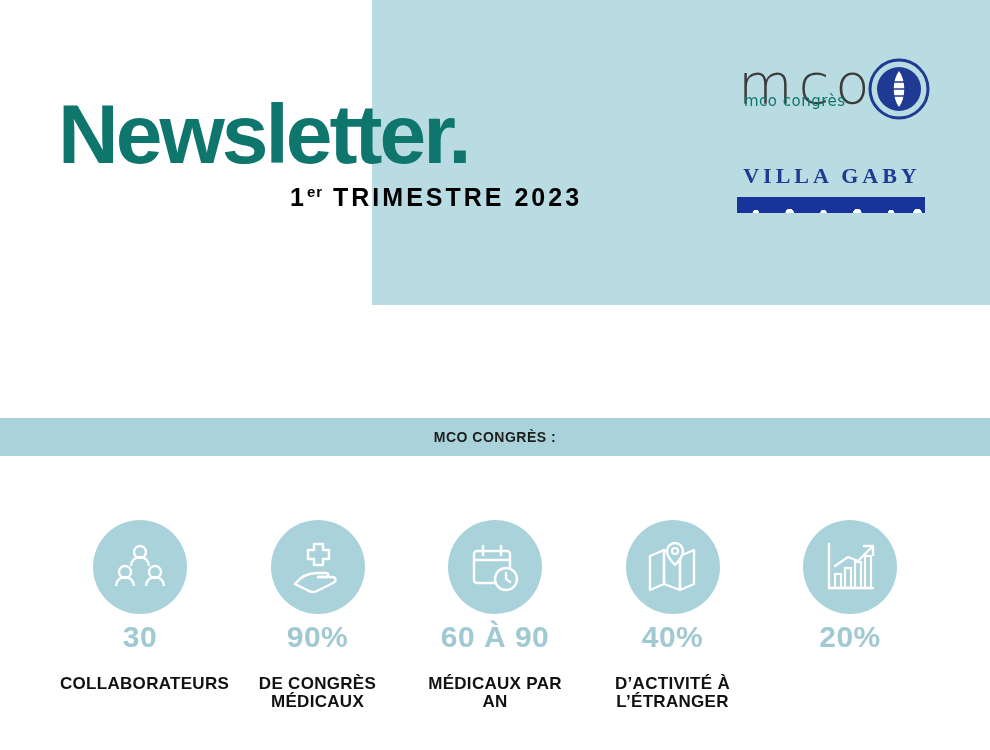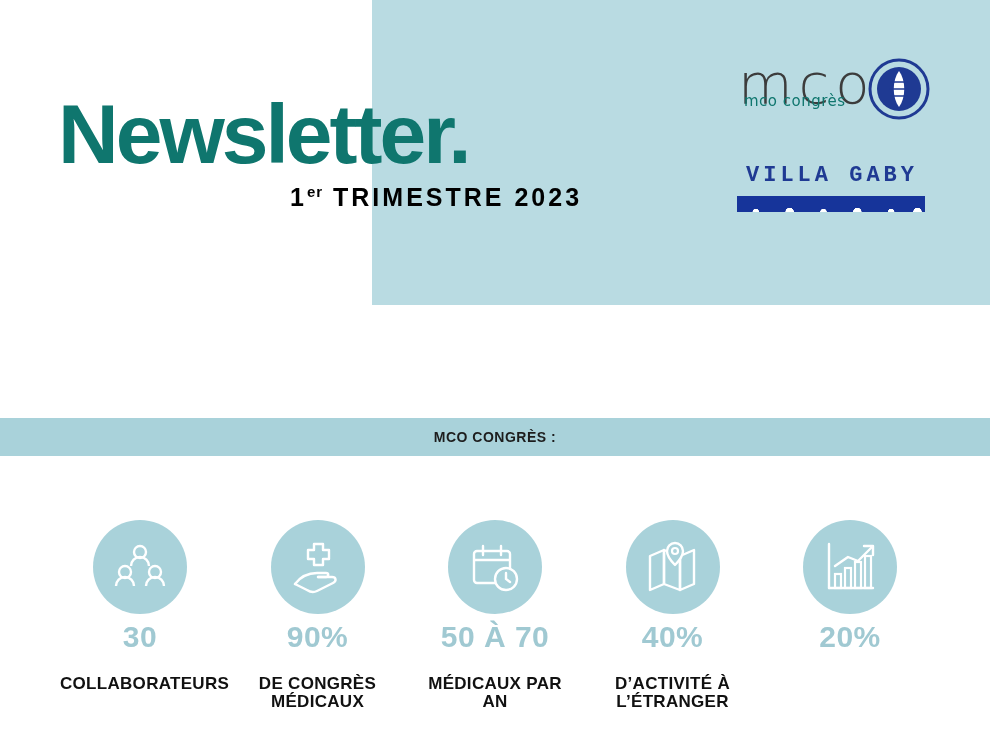--- a/index.html
+++ b/index.html
@@ -96,21 +96,21 @@
     top: 163px;
     width: 190px;
     height: 52px;
     text-align: center;
   }
   .logo-villa-word {
     font-size: 22px;
     font-weight: bold;
     letter-spacing: 4px;
     color: #1f3a93;
-    font-family: Liberation Mono, monospace;
+    font-family: Liberation Serif, serif;
   }
   .logo-villa-bar {
     margin-top: 8px;
     width: 188px;
     height: 16px;
     background: #16349a;
     position: relative;
     overflow: hidden;
   }
   .logo-villa-bar::after {
@@ -256,21 +256,21 @@
     <div class="stat-circle">
       <svg width="56" height="56" viewBox="0 0 56 56">
         <rect x="7" y="12" width="36" height="32" rx="3" fill="none" stroke="#ffffff" stroke-width="2.4"></rect>
         <line x1="7" y1="21" x2="43" y2="21" stroke="#ffffff" stroke-width="2.4"></line>
         <line x1="16" y1="7" x2="16" y2="16" stroke="#ffffff" stroke-width="2.4" stroke-linecap="round"></line>
         <line x1="34" y1="7" x2="34" y2="16" stroke="#ffffff" stroke-width="2.4" stroke-linecap="round"></line>
         <circle cx="39" cy="40" r="11" fill="#a9d2da" stroke="#ffffff" stroke-width="2.4"></circle>
         <path d="M39 34 v6 l4 3" fill="none" stroke="#ffffff" stroke-width="2.4" stroke-linecap="round"></path>
       </svg>
     </div>
-    <div class="stat-value">50 À 70</div>
+    <div class="stat-value">60 À 90</div>
     <div class="stat-label">MÉDICAUX PAR AN</div>
   </div>
 
   <div class="stat">
     <div class="stat-circle">
       <svg width="56" height="56" viewBox="0 0 56 56">
         <path d="M5 17 l14 -6 v34 l-14 6 z" fill="none" stroke="#ffffff" stroke-width="2.4" stroke-linejoin="round"></path>
         <path d="M19 11 l16 6 v34 l-16 -6 z" fill="none" stroke="#ffffff" stroke-width="2.4" stroke-linejoin="round"></path>
         <path d="M35 17 l14 -6 v34 l-14 6 z" fill="none" stroke="#ffffff" stroke-width="2.4" stroke-linejoin="round"></path>
         <path d="M30 4 a8 8 0 0 1 8 8 c0 6 -8 14 -8 14 s-8 -8 -8 -14 a8 8 0 0 1 8 -8 z" fill="#a9d2da" stroke="#ffffff" stroke-width="2.4" stroke-linejoin="round"></path>

